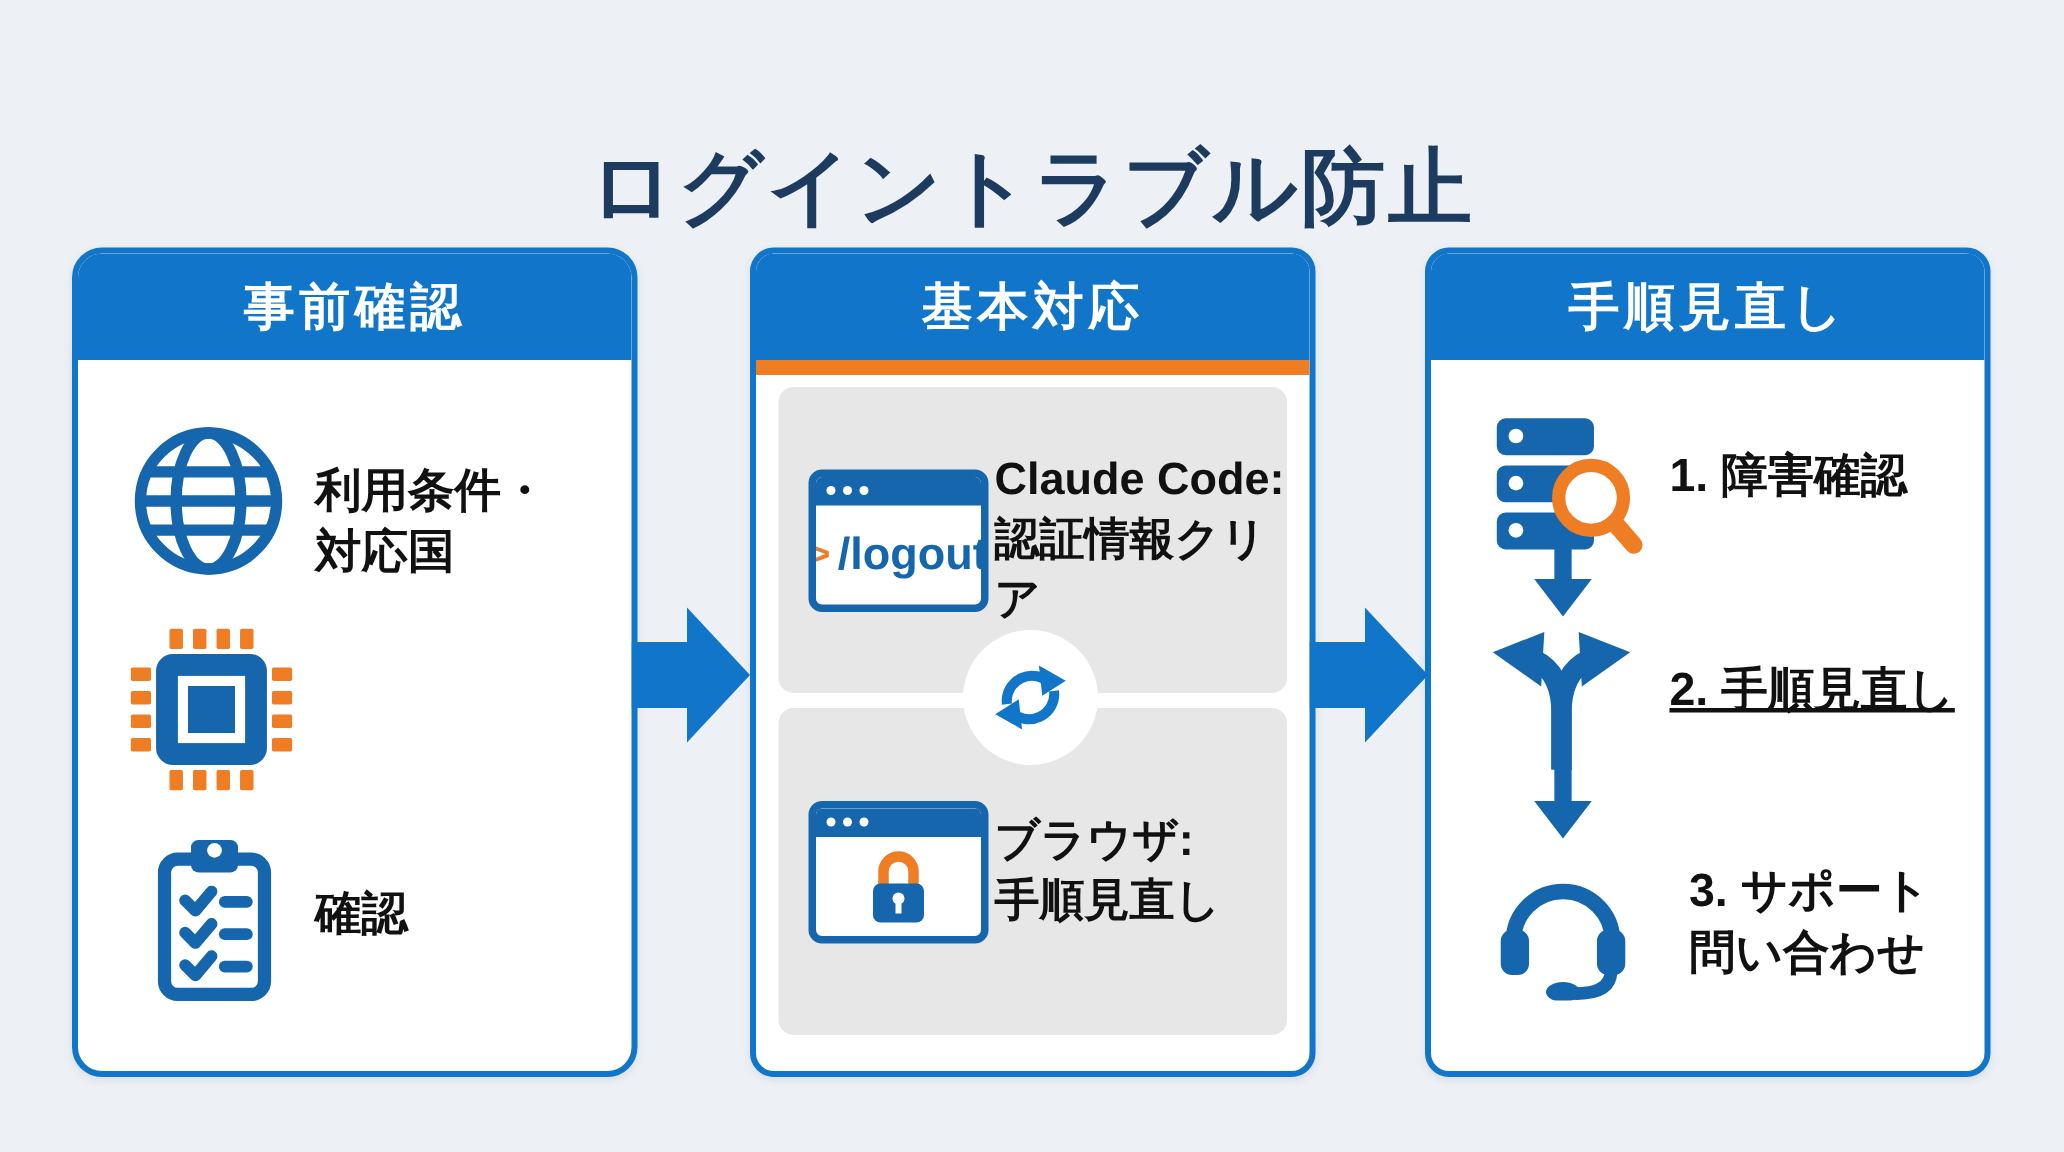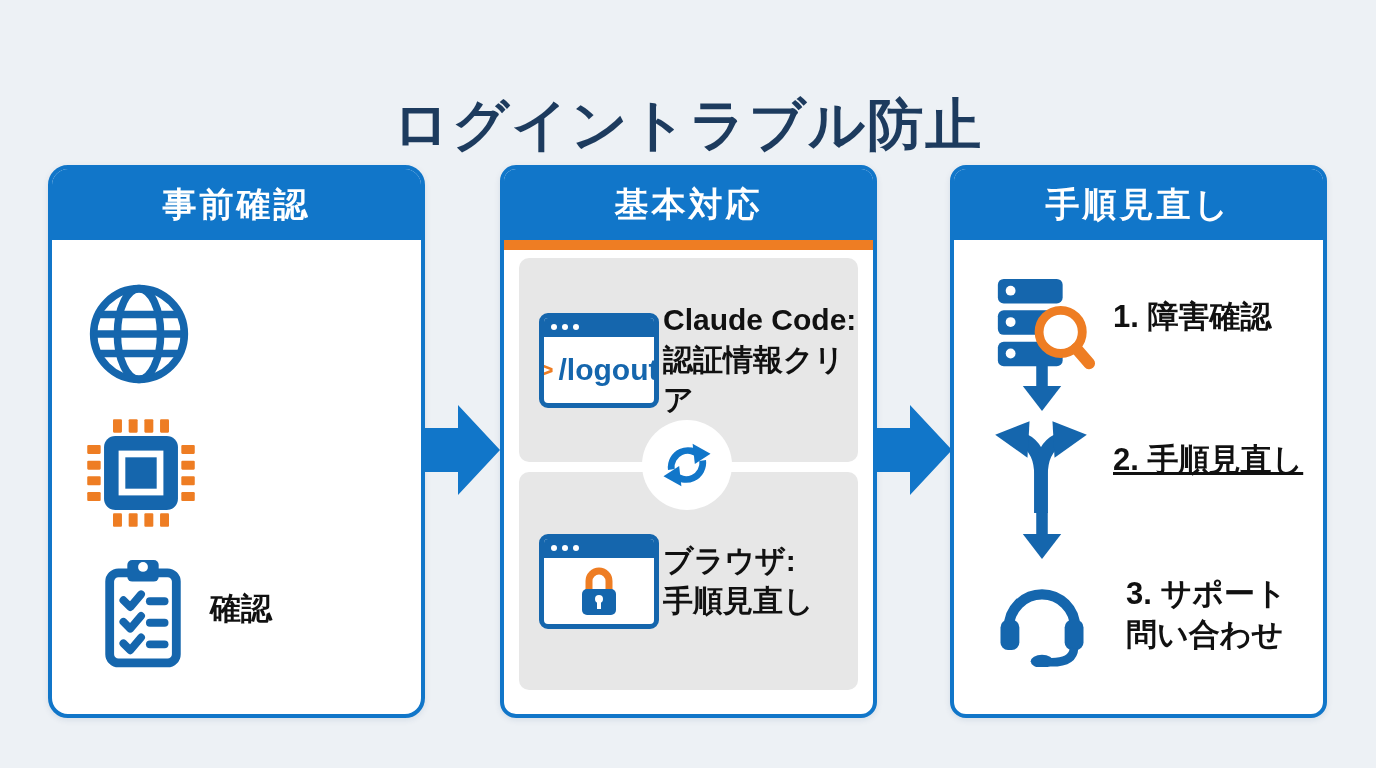--- a/index.html
+++ b/index.html
@@ -104,20 +104,22 @@
     <svg width="108" height="108" viewBox="0 0 100 100">
       <g fill="none" stroke="#1566ad" stroke-width="7">
         <circle cx="50" cy="50" r="42"></circle>
         <ellipse cx="50" cy="50" rx="20" ry="42"></ellipse>
         <line x1="8" y1="50" x2="92" y2="50"></line>
         <line x1="12" y1="32" x2="88" y2="32"></line>
         <line x1="12" y1="68" x2="88" y2="68"></line>
       </g>
     </svg>
   </div>
+  <div class="item-label" style="left:158px; top:138px;">利用条件・
+対応国</div>
 
   <div class="icon-box" style="left:33px; top:248px;">
     <svg width="112" height="112" viewBox="0 0 100 100">
       <g fill="#ee7d23">
         <rect x="25" y="2" width="8" height="12" rx="1"></rect>
           <rect x="39" y="2" width="8" height="12" rx="1"></rect>
         <rect x="53" y="2" width="8" height="12" rx="1"></rect>
           <rect x="67" y="2" width="8" height="12" rx="1"></rect>
         <rect x="25" y="86" width="8" height="12" rx="1"></rect>
           <rect x="39" y="86" width="8" height="12" rx="1"></rect>

